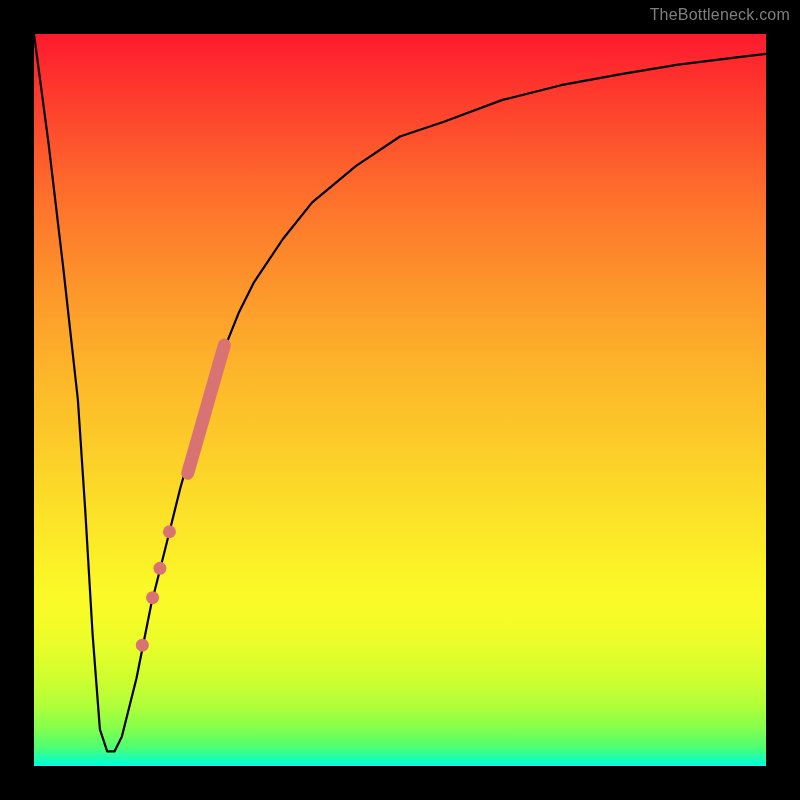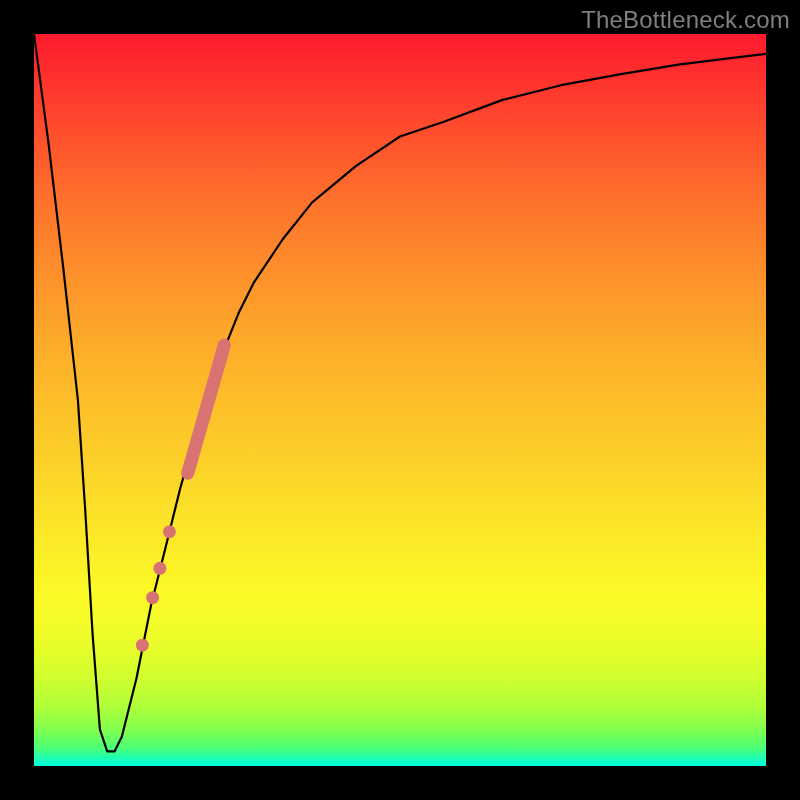--- a/index.html
+++ b/index.html
@@ -68,21 +68,21 @@
     stroke-linecap: round;
   }
   .marker-dot {
     fill: #d97373;
   }
   .watermark {
     position: absolute;
     top: 6px;
     right: 10px;
     color: #7f7f7f;
-    font-size: 24px;
+    font-size: 16px;
     font-weight: 400;
     font-family: Arial, Helvetica, sans-serif;
     letter-spacing: 0.2px;
     user-select: none;
   }
 </style>
 </head>
 <body>
 
 <div class="frame">

